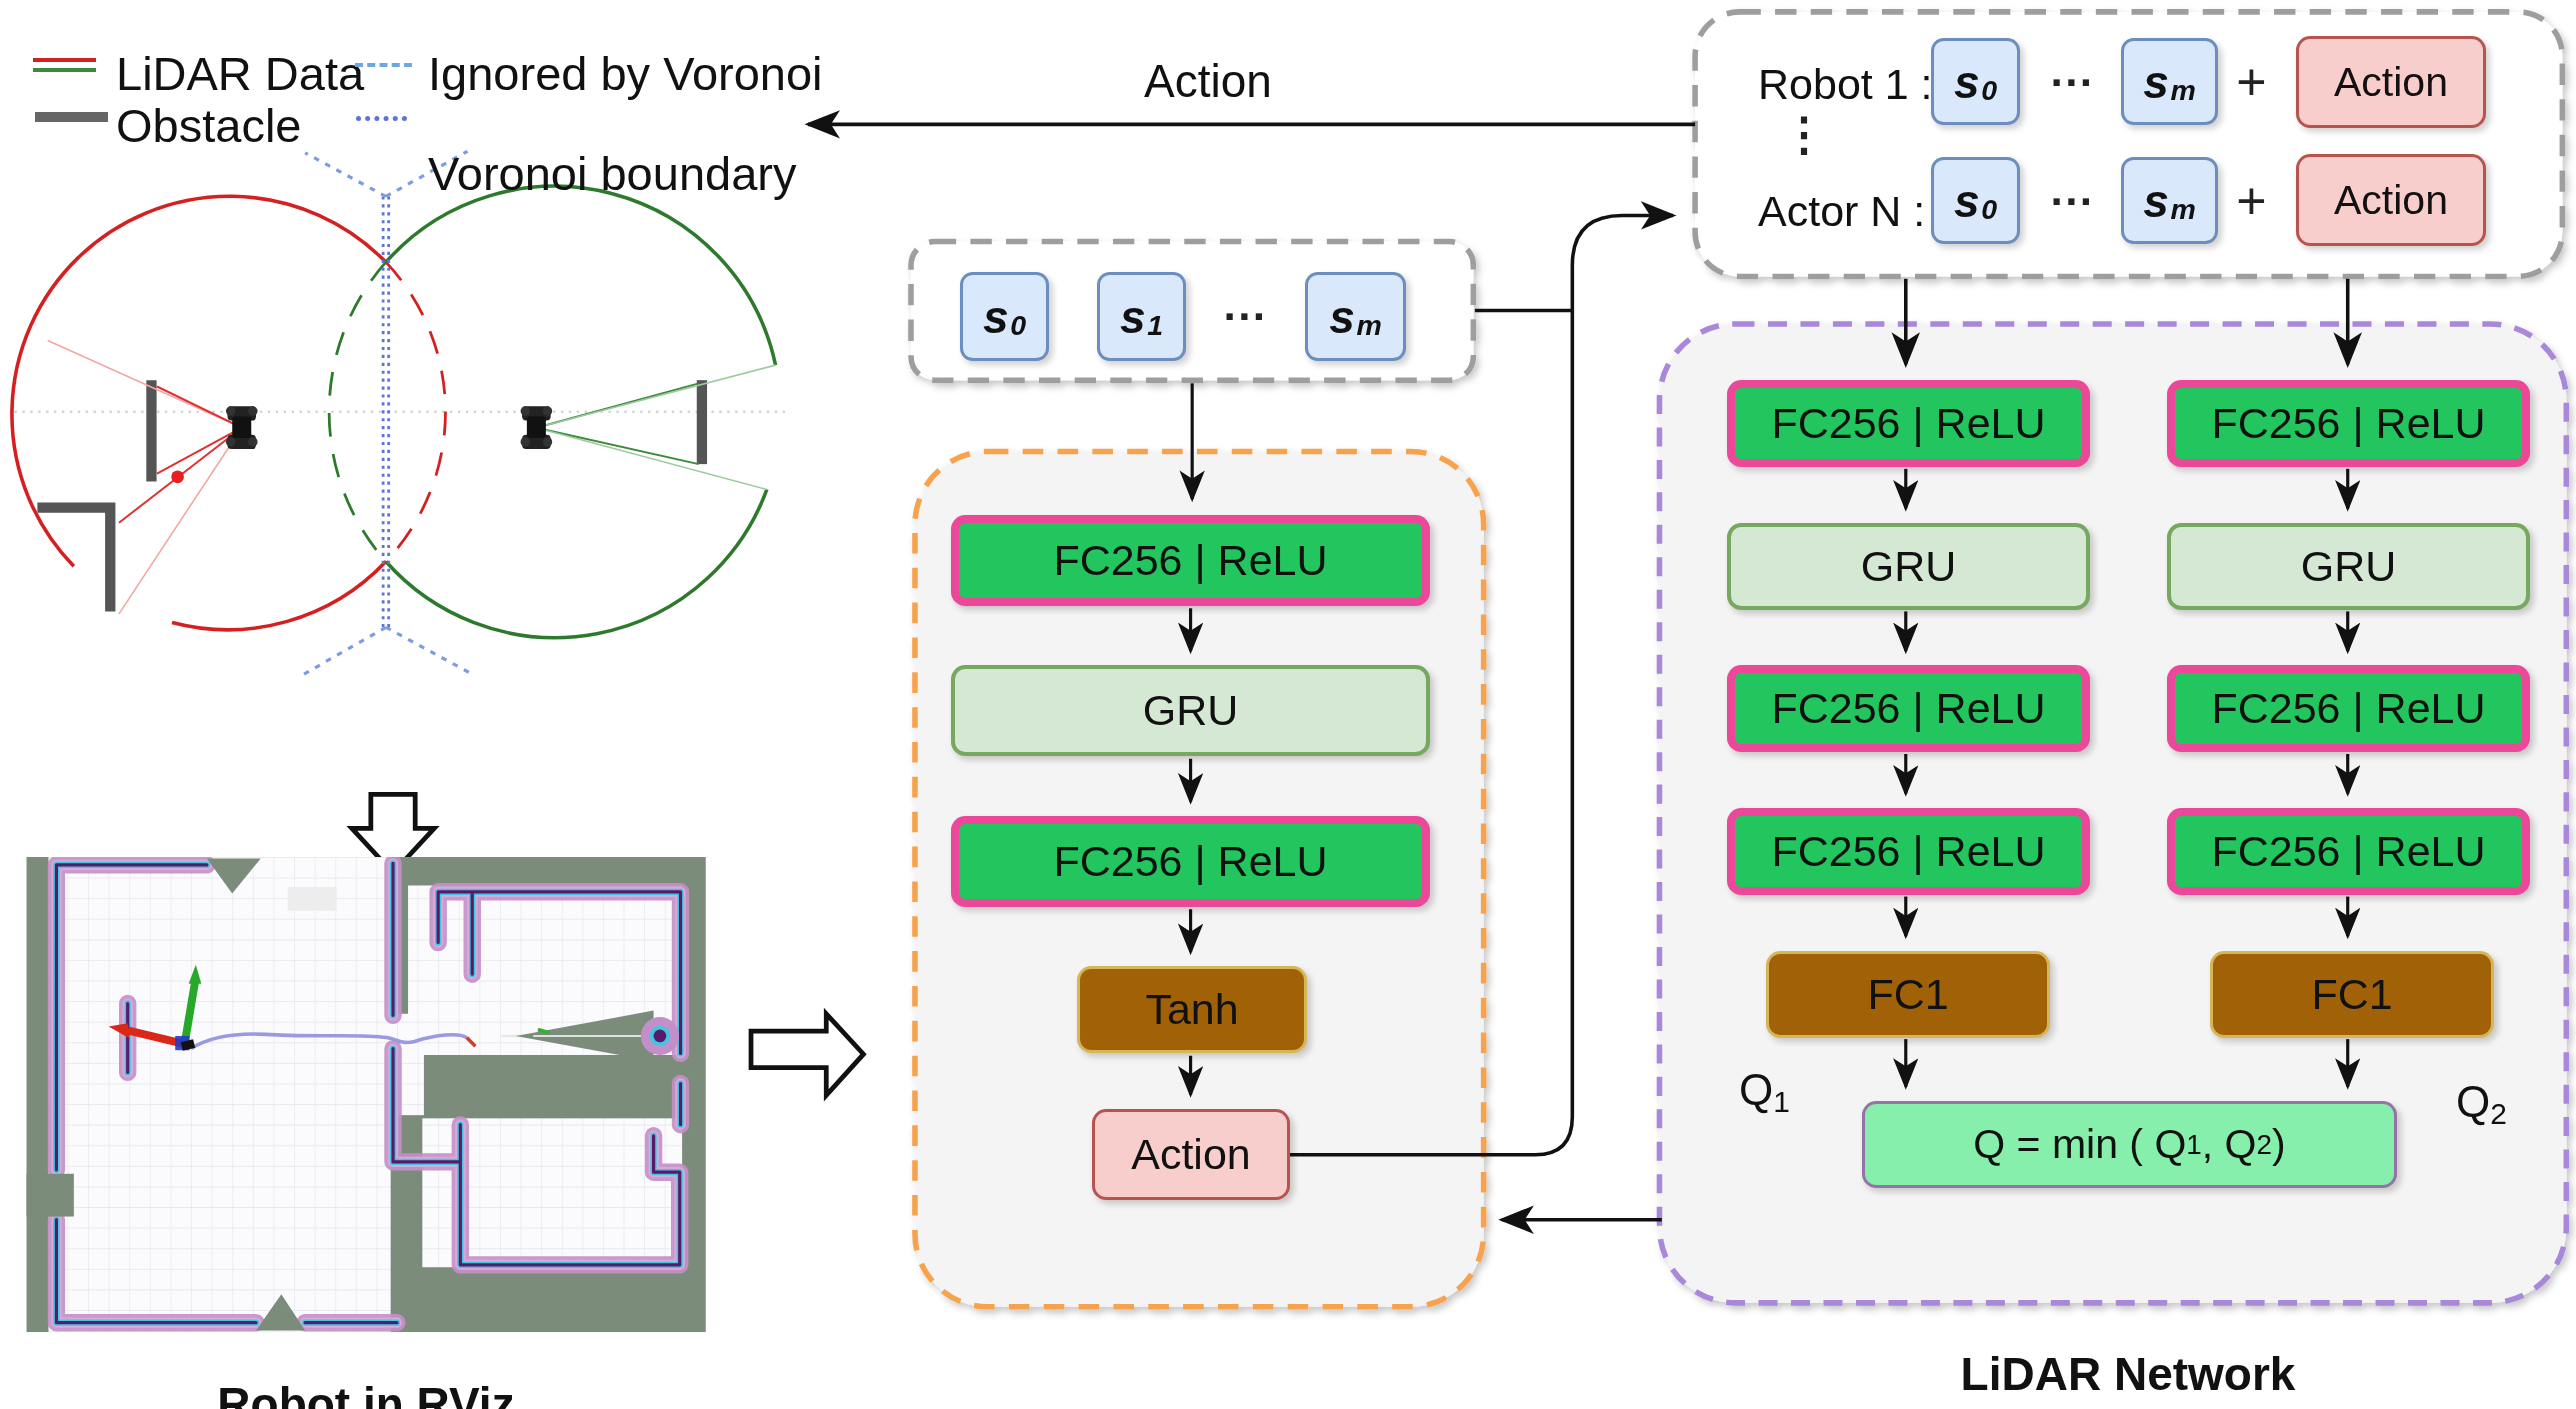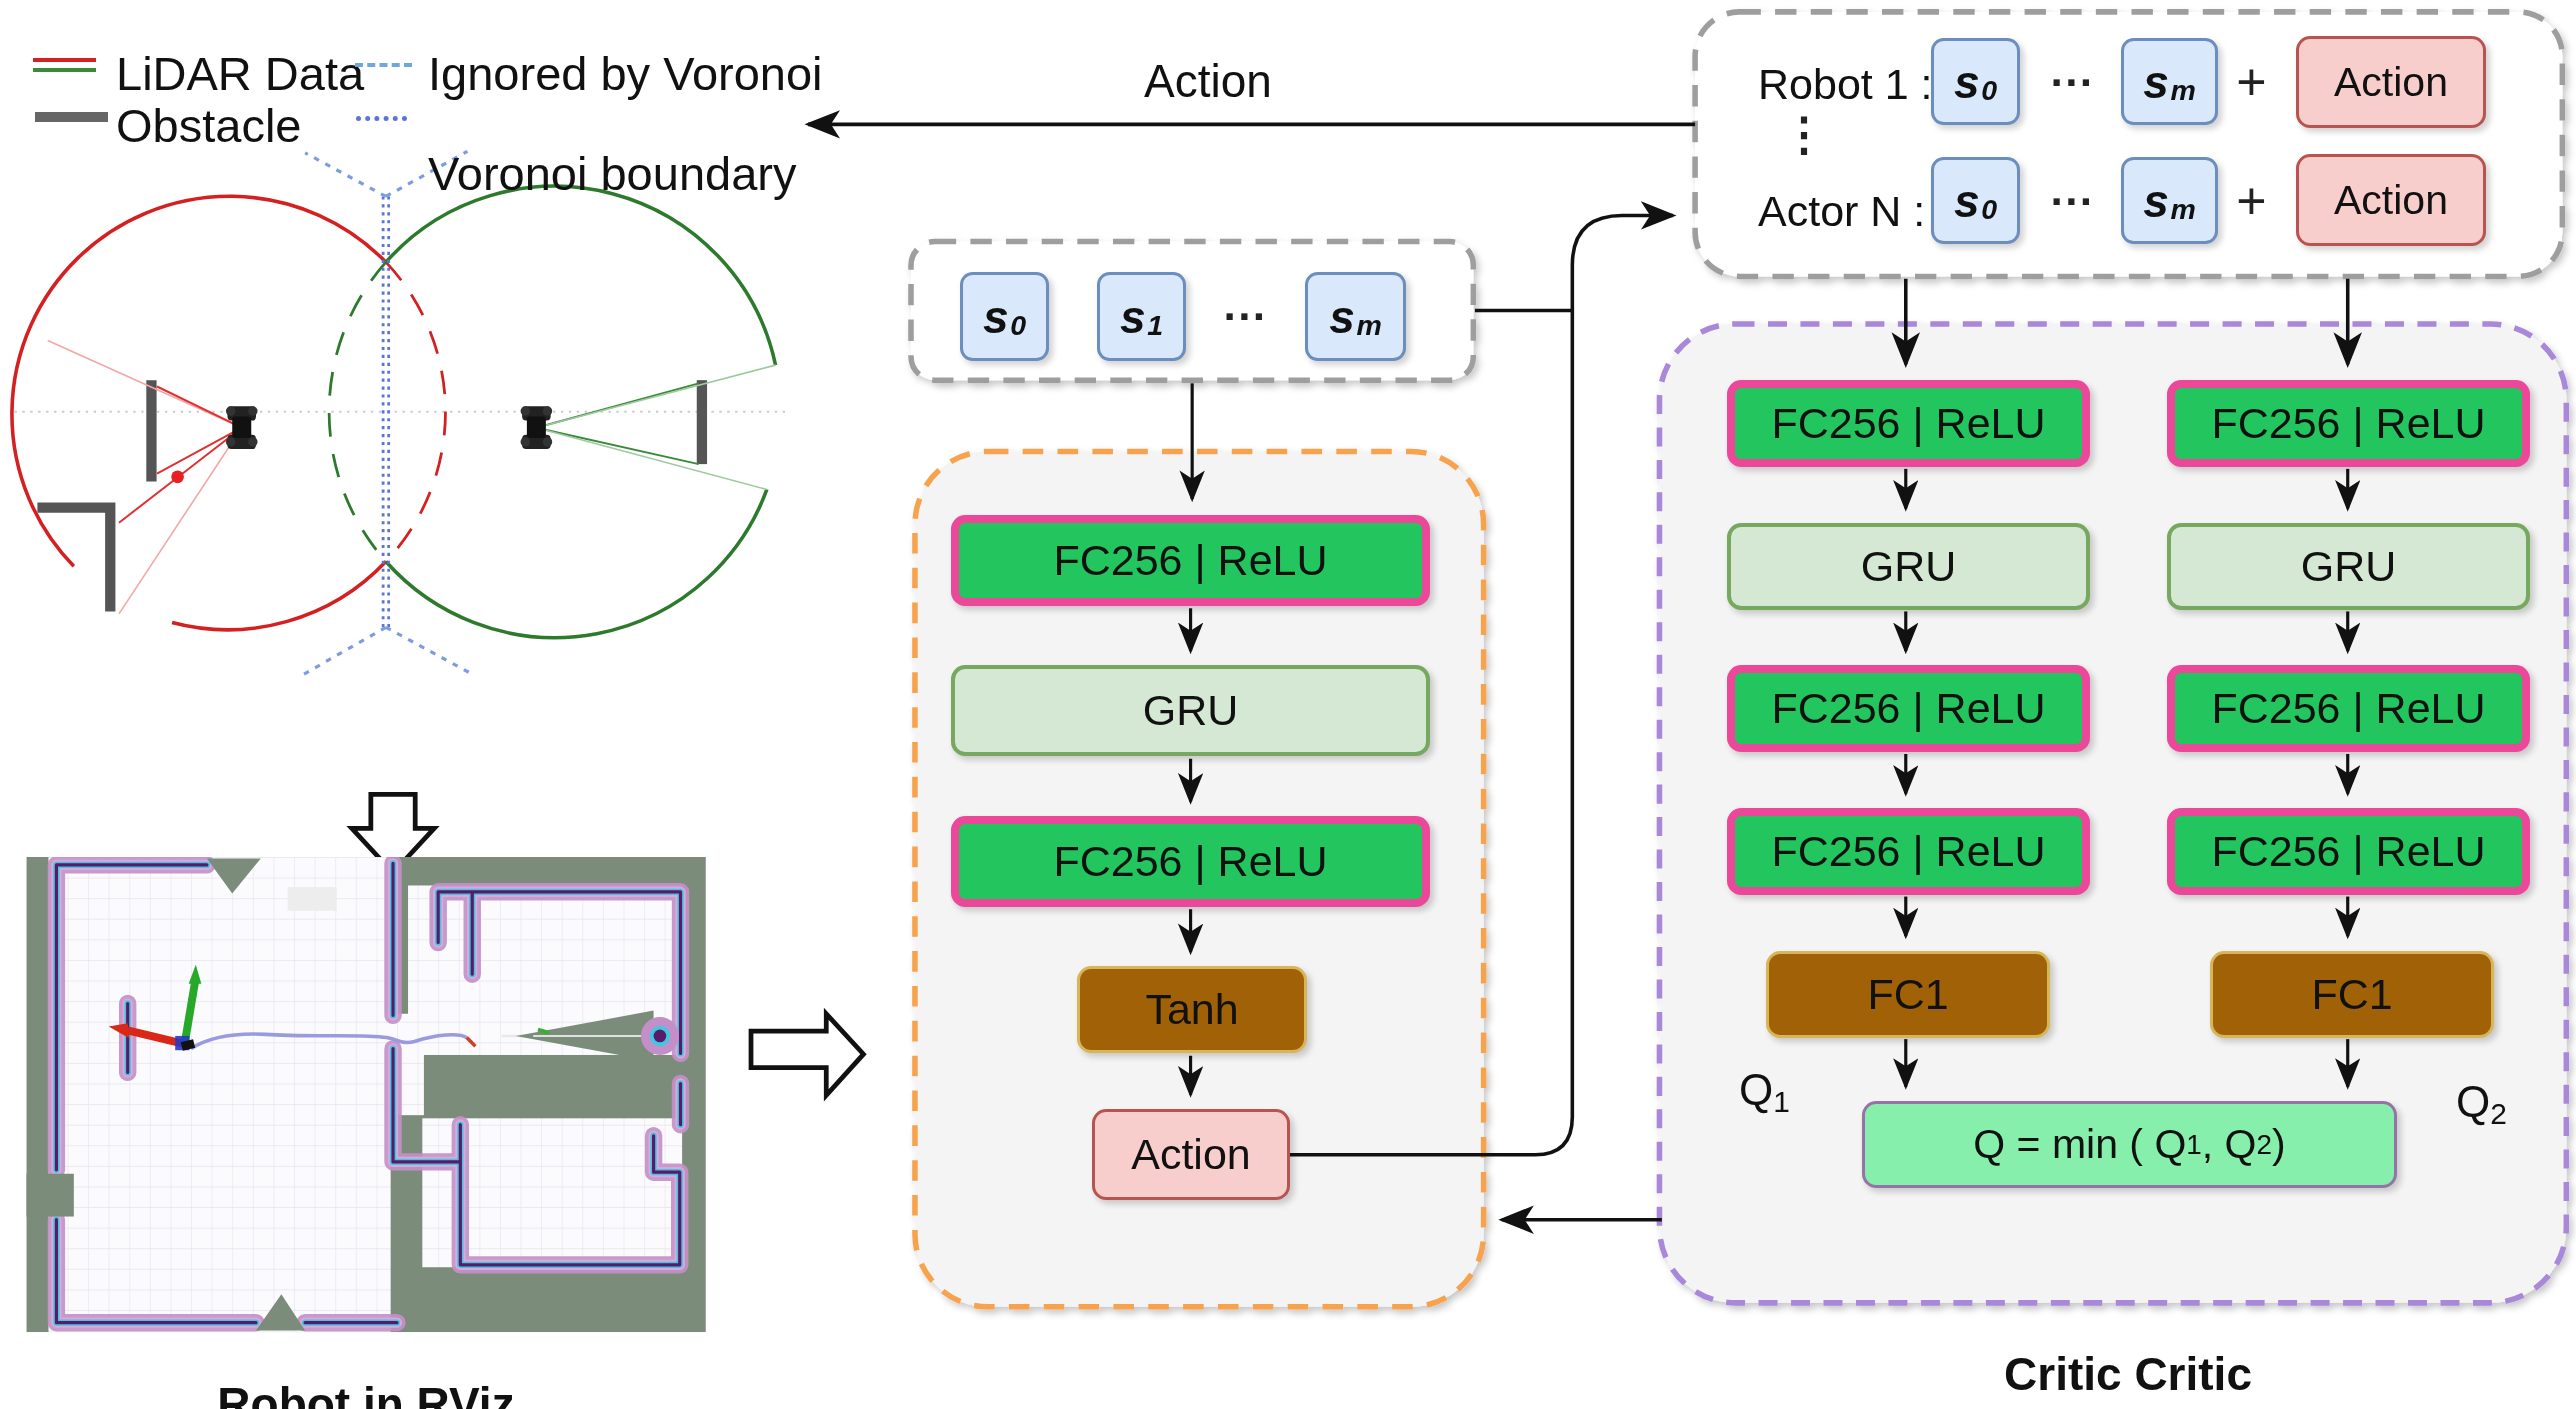--- a/index.html
+++ b/index.html
@@ -273,21 +273,21 @@
     <span>Q</span><span class="qsub">2</span>
   </div>
 
   <div class="node purple" style="left:1862px;top:1101px;width:535px;height:87px;font-size:41px;">
     <span>Q = min ( Q</span>
       <span class="qsub">1</span>
       <span>, Q</span>
       <span class="qsub">2</span>
       <span> )</span>
   </div>
-  <div class="caption" style="left:1843px;top:1347px;width:570px;">Critic Critic</div>
+  <div class="caption" style="left:1843px;top:1347px;width:570px;">LiDAR Network</div>
 
   <div class="rowlabel" style="left:1725px;top:60px;">Robot 1 :</div>
   <div class="vdots" style="left:1781px;top:116px;">⋮</div>
   <div class="rowlabel" style="left:1725px;top:187px;">Actor N :</div>
 
   <div class="node blue scell" style="left:1931px;top:38px;width:89px;height:87px;">
     <span>s</span>
       <span class="sub">0</span>
   </div>
   <div class="ellipsis" style="left:2033px;top:55px;width:79px;height:55px;">···</div>

